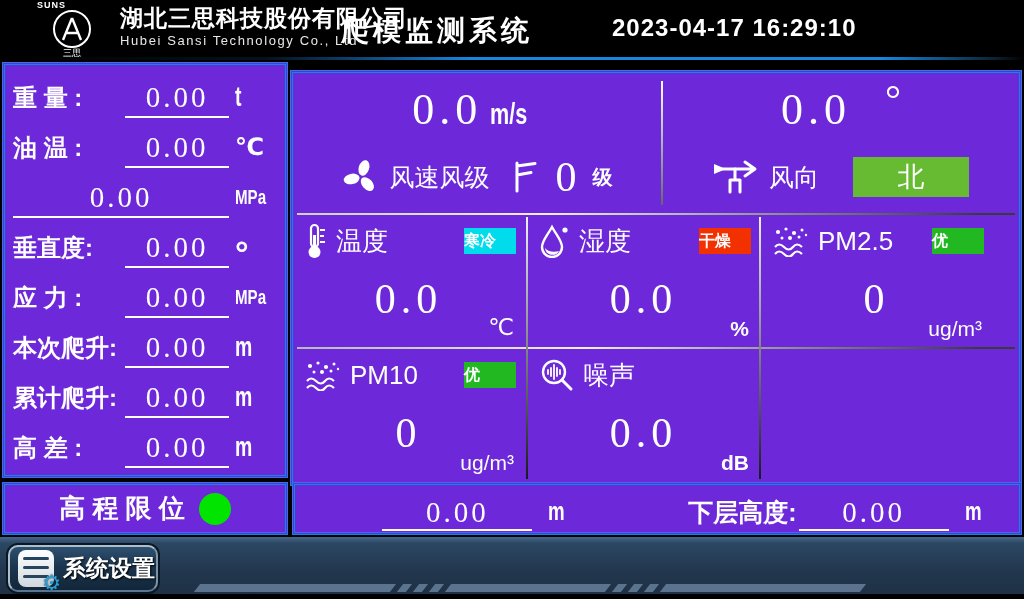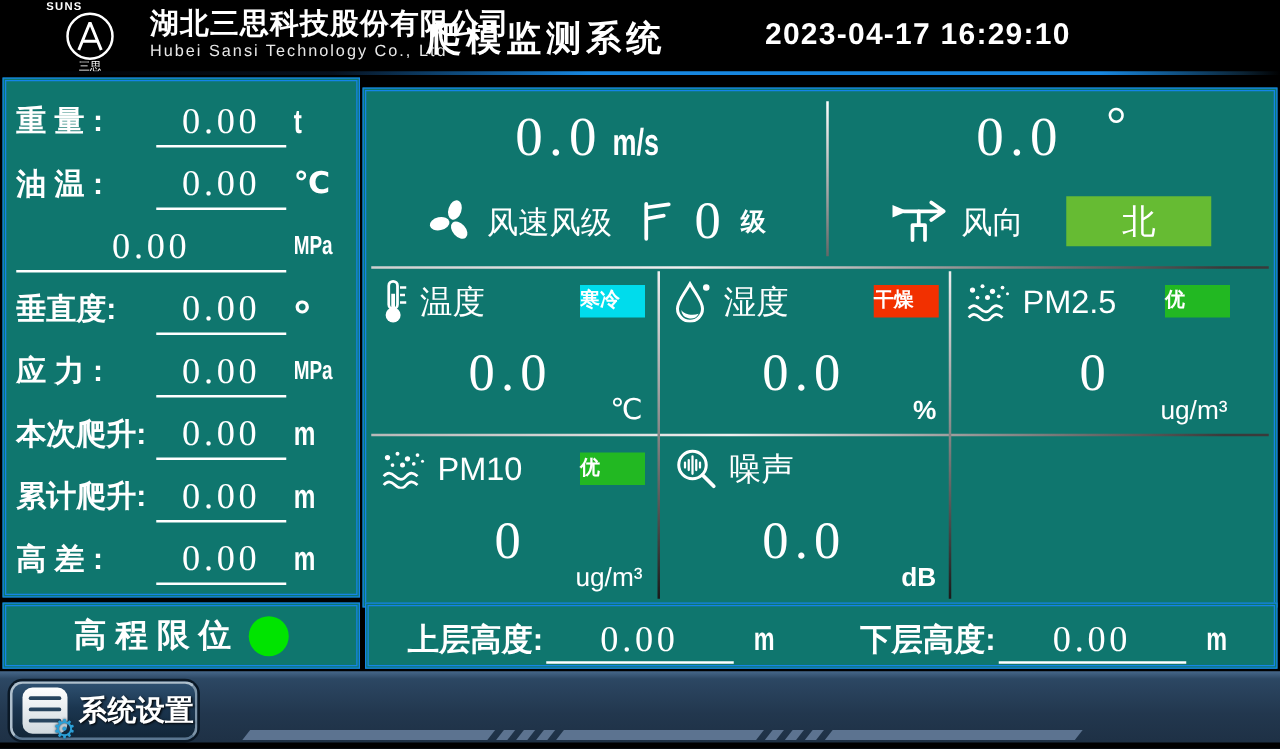--- a/index.html
+++ b/index.html
@@ -15,21 +15,21 @@
   .logo-mark{width:34px;height:34px;border:2px solid #fff;border-radius:50%;margin:0 auto;display:flex;align-items:center;justify-content:center;}
   .logo-bottom{font-size:9px;line-height:10px;}
   .company{position:absolute;left:120px;top:4px;}
   .company-cn{font-size:23px;font-weight:bold;letter-spacing:1px;line-height:28px;white-space:nowrap;}
   .company-en{font-size:13px;color:#e8e8e8;letter-spacing:1.6px;line-height:18px;white-space:nowrap;}
   .main-title{position:absolute;left:341px;top:12px;font-size:28px;font-weight:bold;letter-spacing:4px;white-space:nowrap;}
   .timestamp{position:absolute;left:612px;top:14px;font-size:24px;font-weight:bold;letter-spacing:1px;white-space:nowrap;}
   .header-rule{position:absolute;left:0;top:57px;width:1024px;height:3px;
     background:linear-gradient(90deg,#000 0%,#06101d 26%,#1787e0 46%,#1787e0 86%,#0b2436 97%,#000 100%);}
   
-  .panel{position:absolute;background:#0f766e;border:3px double #1484e8;box-sizing:border-box;}
+  .panel{position:absolute;background:#6d28d9;border:3px double #1484e8;box-sizing:border-box;}
   
   .sidebar{left:2px;top:62px;width:286px;height:416px;display:flex;flex-direction:column;justify-content:space-around;padding:4px 8px 6px 8px;}
   .srow{display:flex;align-items:flex-end;height:48px;}
   .srow-label{font-size:24px;font-weight:bold;white-space:pre;width:112px;flex:none;line-height:40px;}
   .srow-value{flex:1;text-align:center;font-family:"Liberation Serif","DejaVu Serif",serif;font-size:29px;letter-spacing:3px;border-bottom:2px solid #fff;line-height:36px;padding-bottom:1px;margin-right:6px;}
   .srow-unit{width:42px;flex:none;text-align:left;line-height:42px;}
   .cond{display:inline-block;transform:scaleX(0.72);transform-origin:left center;font-weight:bold;}
   .u-t{font-size:27px;} .u-c{font-size:24px;font-weight:bold;} .u-mpa{font-size:21px;}
   .u-deg{font-size:34px;font-weight:bold;line-height:30px;} .u-m{font-size:27px;}
   
@@ -310,21 +310,20 @@
   </div>
 </div>
 
 <div class="panel limit-box">
   <span class="limit-label">高 程 限 位</span>
   <span class="limit-light"></span>
 </div>
 
 <div class="panel heights-box">
   <div class="h-sec">
-    <span class="h-label">上层高度:</span>
     <span class="h-value">0.00</span>
     <span class="h-unit"><span class="cond">m</span></span>
   </div>
   <div class="h-sec">
     <span class="h-label">下层高度:</span>
     <span class="h-value">0.00</span>
     <span class="h-unit"><span class="cond">m</span></span>
   </div>
 </div>
 

